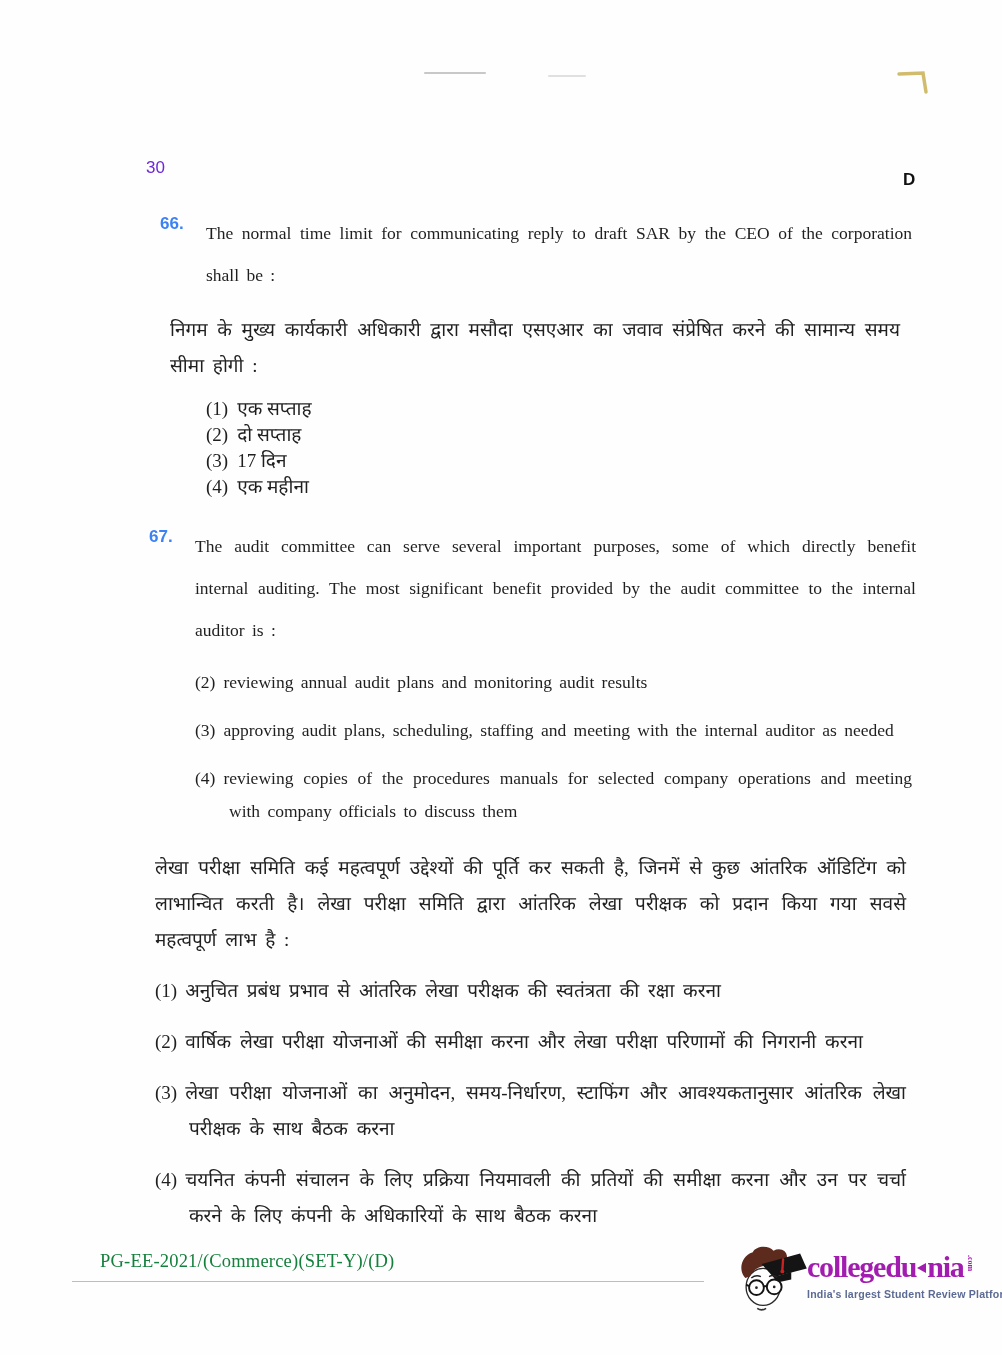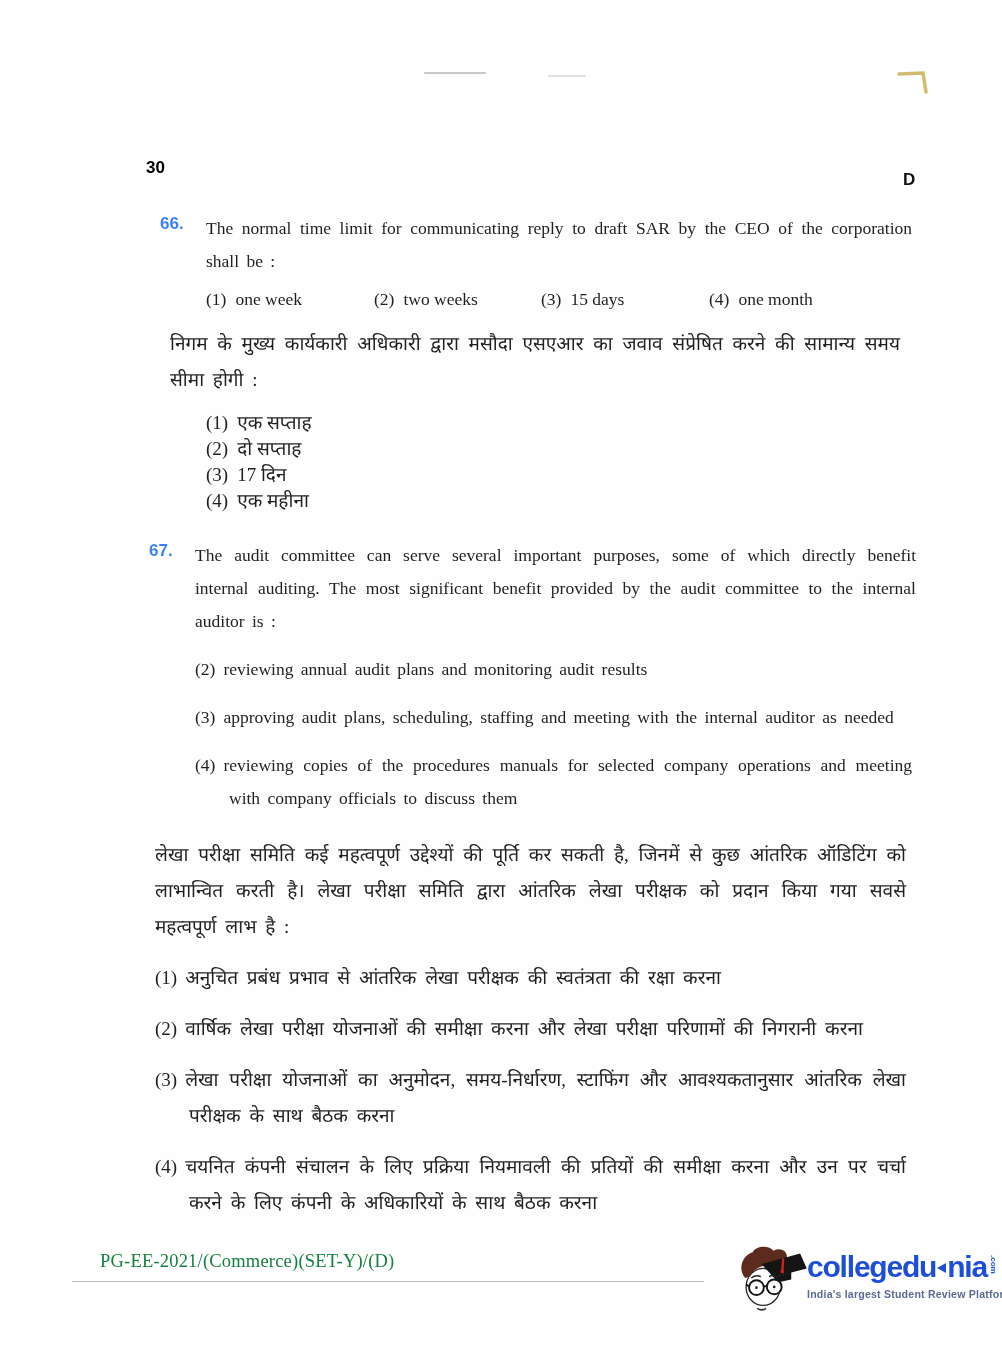--- a/index.html
+++ b/index.html
@@ -14,33 +14,33 @@
   }
 
   
   .topline { position:absolute; height:2px; background:#9a9a9a; opacity:.55; border-radius:2px; }
   .topline-a { left:424px; top:72px; width:62px; }
   .topline-b { left:548px; top:75px; width:38px; opacity:.3; }
   .corner-curl { position:absolute; left:897px; top:70px; width:36px; height:28px; }
   .bottom-line { position:absolute; left:72px; top:1281px; width:632px; height:1px; background:#adadad; opacity:.8; }
 
   
-  .pgnum { position:absolute; left:146px; top:158px; font-family:"Liberation Sans",sans-serif; font-weight:700; font-size:17px; color:#000000; }
+  .pgnum { position:absolute; left:146px; top:158px; font-family:"Liberation Sans",sans-serif; font-weight:400; font-size:17px; color:#6d28d9; }
   .setletter { position:absolute; left:903px; top:170px; font-family:"Liberation Sans",sans-serif; font-weight:700; font-size:17px; color:#111; }
 
   
   .content { position:absolute; left:160px; top:212px; width:752px; }
   .qrow { display:flex; }
   .qnum {
     width:46px; flex:0 0 46px;
     font-family:"Liberation Sans",sans-serif;
     font-weight:700; font-size:17px; padding-top:2px; color:#3b82f6;
   }
   .qbody { flex:1; }
-  .qtext { font-size:17.5px; line-height:33px; text-align:justify; word-spacing:3px; }
+  .qtext { font-size:17.5px; line-height:42px; text-align:justify; word-spacing:3px; }
   .qtext.hi { font-size:19px; line-height:36px; word-spacing:4px; }
   .outdent66 { margin-left:-36px; margin-right:12px; }
 
   .optrow { display:flex; margin-top:11px; font-size:17.5px; }
   .optrow .opt { white-space:nowrap; }
   .optrow .opt:nth-child(1){ width:168px; }
   .optrow .opt:nth-child(2){ width:167px; }
   .optrow .opt:nth-child(3){ width:168px; }
   .optrow.hi { font-size:19px;flex-direction:column; }
   .optlabel { margin-right:9px; }
@@ -105,26 +105,20 @@
   <div class="setletter">D</div>
 
   <div class="content">
 
     <section class="q66">
       <div class="qrow">
         <div class="qnum">66.</div>
         <div class="qbody">
           <p class="qtext en">The normal time limit for communicating reply to draft SAR by the CEO of the corporation shall be :</p>
 
-          <div class="optrow">
-            <div class="opt"><span class="optlabel">(1)</span><span>one week</span></div>
-            <div class="opt"><span class="optlabel">(2)</span><span>two weeks</span></div>
-            <div class="opt"><span class="optlabel">(3)</span><span>15 days</span></div>
-            <div class="opt"><span class="optlabel">(4)</span><span>one month</span></div>
-          </div>
 
           <p class="qtext hi outdent66 mt-hi">निगम के मुख्य कार्यकारी अधिकारी द्वारा मसौदा एसएआर का जवाव संप्रेषित करने की सामान्य समय सीमा होगी :</p>
 
           <div class="optrow hi">
             <div class="opt"><span class="optlabel">(1)</span><span>एक सप्ताह</span></div>
             <div class="opt"><span class="optlabel">(2)</span><span>दो सप्ताह</span></div>
             <div class="opt"><span class="optlabel">(3)</span><span>17 दिन</span></div>
             <div class="opt"><span class="optlabel">(4)</span><span>एक महीना</span></div>
           </div>
         </div>
@@ -180,21 +174,21 @@
       <circle cx="53" cy="58" r="10" fill="#ffffff" stroke="#141414" stroke-width="2.6"></circle>
       <line x1="39" y1="57" x2="43" y2="57" stroke="#141414" stroke-width="2.6"></line>
       <line x1="19" y1="57" x2="15" y2="55" stroke="#141414" stroke-width="2.6"></line>
 
       <circle cx="29" cy="59" r="1.8" fill="#222"></circle>
       <circle cx="53" cy="58" r="1.8" fill="#222"></circle>
 
       <path d="M30,87 q6,4 12,0" fill="none" stroke="#333" stroke-width="2.2"></path>
     </svg>
     <div class="logo-text">
-      <div class="brand" style="color: #1d4ed8;">
+      <div class="brand" style="color: #a21caf; font-family: Liberation Serif, serif;">
         <span>collegedu</span>
           <span class="plane"></span>
           <span>nia</span>
           <span class="dotcom">.com</span>
       </div>
       <div class="tagline" style="color: rgb(92, 107, 148);">India's largest Student Review Platform</div>
     </div>
   </div>
 
 </div>

